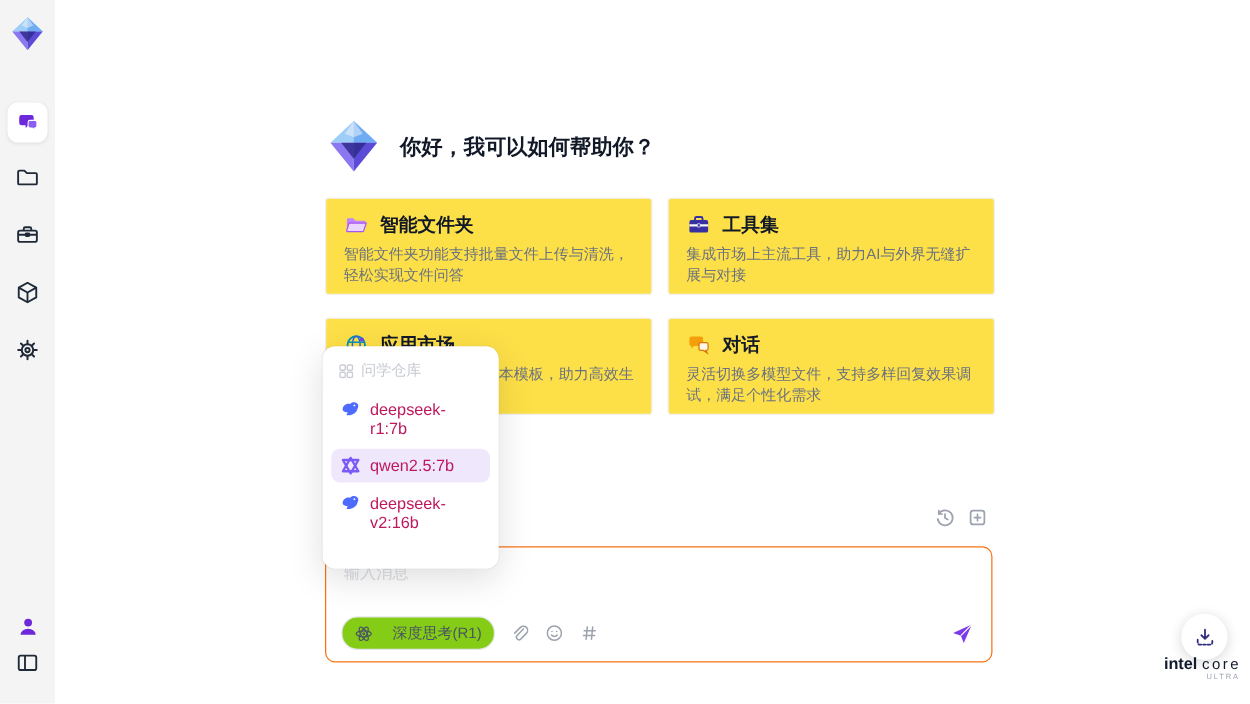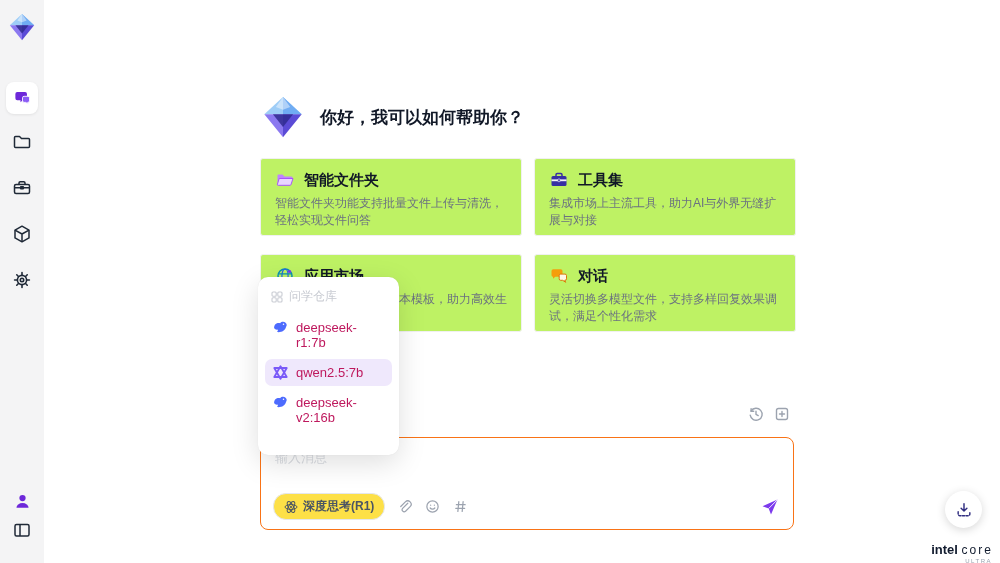--- a/index.html
+++ b/index.html
@@ -13,21 +13,21 @@
   .side-item { position:absolute; left:11px; width:22px; height:22px; display:flex; align-items:center; justify-content:center; cursor:pointer; }
   .side-tile { position:absolute; left:6px; top:82px; width:32px; height:32px; background:#fff; border-radius:8px; box-shadow:0 1px 3px rgba(0,0,0,.08); display:flex; align-items:center; justify-content:center; cursor:pointer; }
 
   
   .hero { position:absolute; left:260px; top:94px; display:flex; align-items:center; gap:14px; }
   .hero-logo { width:46px; height:46px; }
   .hero-title { font-size:17px; font-weight:bold; color:#111827; }
 
   
   .cards { position:absolute; left:260px; top:158px; width:536px; display:grid; grid-template-columns:262px 262px; column-gap:12px; row-gap:18px; }
-  .card { height:78px; border:1px solid #f0f0f1; border-radius:3px; padding:11px 14px; background:#bef264; cursor:pointer; }
+  .card { height:78px; border:1px solid #f0f0f1; border-radius:3px; padding:11px 14px; background:#fde047; cursor:pointer; }
   .card-head { display:flex; align-items:center; gap:9px; }
   .card-title { font-size:15px; font-weight:bold; color:#111827; }
   .card-desc { margin-top:5px; font-size:12px; line-height:17px; color:#6b7280; }
   .card-desc.covered { padding-left:124px; white-space:nowrap; overflow:hidden; }
 
   
   .dropdown { position:absolute; left:258px; top:277px; width:141px; background:#fff; border-radius:10px; box-shadow:0 8px 28px rgba(0,0,0,.13), 0 0 1px rgba(0,0,0,.1); padding:8px 7px; z-index:6; }
   .dd-header { display:flex; align-items:center; gap:6px; padding:3px 6px 9px 6px; font-size:12px; color:#c7cad1; }
   .dd-item { display:flex; align-items:flex-start; gap:8px; padding:6px 8px; border-radius:7px; font-size:13px; color:#be185d; margin-bottom:3px; cursor:pointer; }
   .dd-item:last-child { margin-bottom:16px; }
@@ -36,28 +36,28 @@
   
   .selector { position:absolute; left:260px; top:400px; height:26px; display:flex; align-items:center; gap:7px; background:#f3f4f6; border-radius:6px; padding:0 10px; font-size:13px; color:#374151; cursor:pointer; z-index:2; }
   .top-actions { position:absolute; left:747px; top:405px; display:flex; gap:9px; }
   .icon-btn { width:17px; height:17px; display:flex; align-items:center; justify-content:center; cursor:pointer; }
 
   
   .composer { position:absolute; left:260px; top:437px; width:534px; height:93px; border:1px solid #f97316; border-radius:8px; background:#fff; }
   .composer textarea { width:100%; height:50px; border:none; outline:none; resize:none; padding:11px 14px; font-size:13px; font-family:inherit; color:#374151; background:transparent; }
   .composer textarea::placeholder { color:#dadde2; }
   .composer-bar { position:absolute; left:12px; right:12px; bottom:9px; display:flex; align-items:center; gap:11px; }
-  .deepthink { display:flex; align-items:center; gap:5px; border:1px solid #e5e7eb; border-radius:13px; padding:4px 10px; font-size:12px; color:#4b5563; background:#fde047; cursor:pointer;font-weight:bold; }
+  .deepthink { display:flex; align-items:center; gap:16px; border:1px solid #e5e7eb; border-radius:13px; padding:4px 10px; font-size:12px; color:#4b5563; background:#84cc16; cursor:pointer; }
   .bar-spacer { flex:1; }
   .send { width:22px; height:22px; display:flex; align-items:center; justify-content:center; cursor:pointer; }
 
   
   .fab { position:absolute; left:945px; top:491px; width:37px; height:37px; border-radius:50%; background:#fff; box-shadow:0 2px 10px rgba(0,0,0,.16); display:flex; align-items:center; justify-content:center; cursor:pointer; }
   .intel { position:absolute; left:928px; top:523px; width:68px; text-align:center; color:#111b2e; }
-  .intel-line { font-size:13px; white-space:nowrap;margin-top:19px; }
+  .intel-line { font-size:13px; white-space:nowrap; }
   .intel-word { font-weight:bold; letter-spacing:0; }
   .core-word { font-weight:300; letter-spacing:2px; font-size:12px; }
   .ultra { font-size:6px; letter-spacing:1.5px; color:#9aa3b0; text-align:right; padding-right:4px; margin-top:1px; }
 
   svg { display:block; }
 </style>
 </head>
 <body>
 
 <div class="screen">

